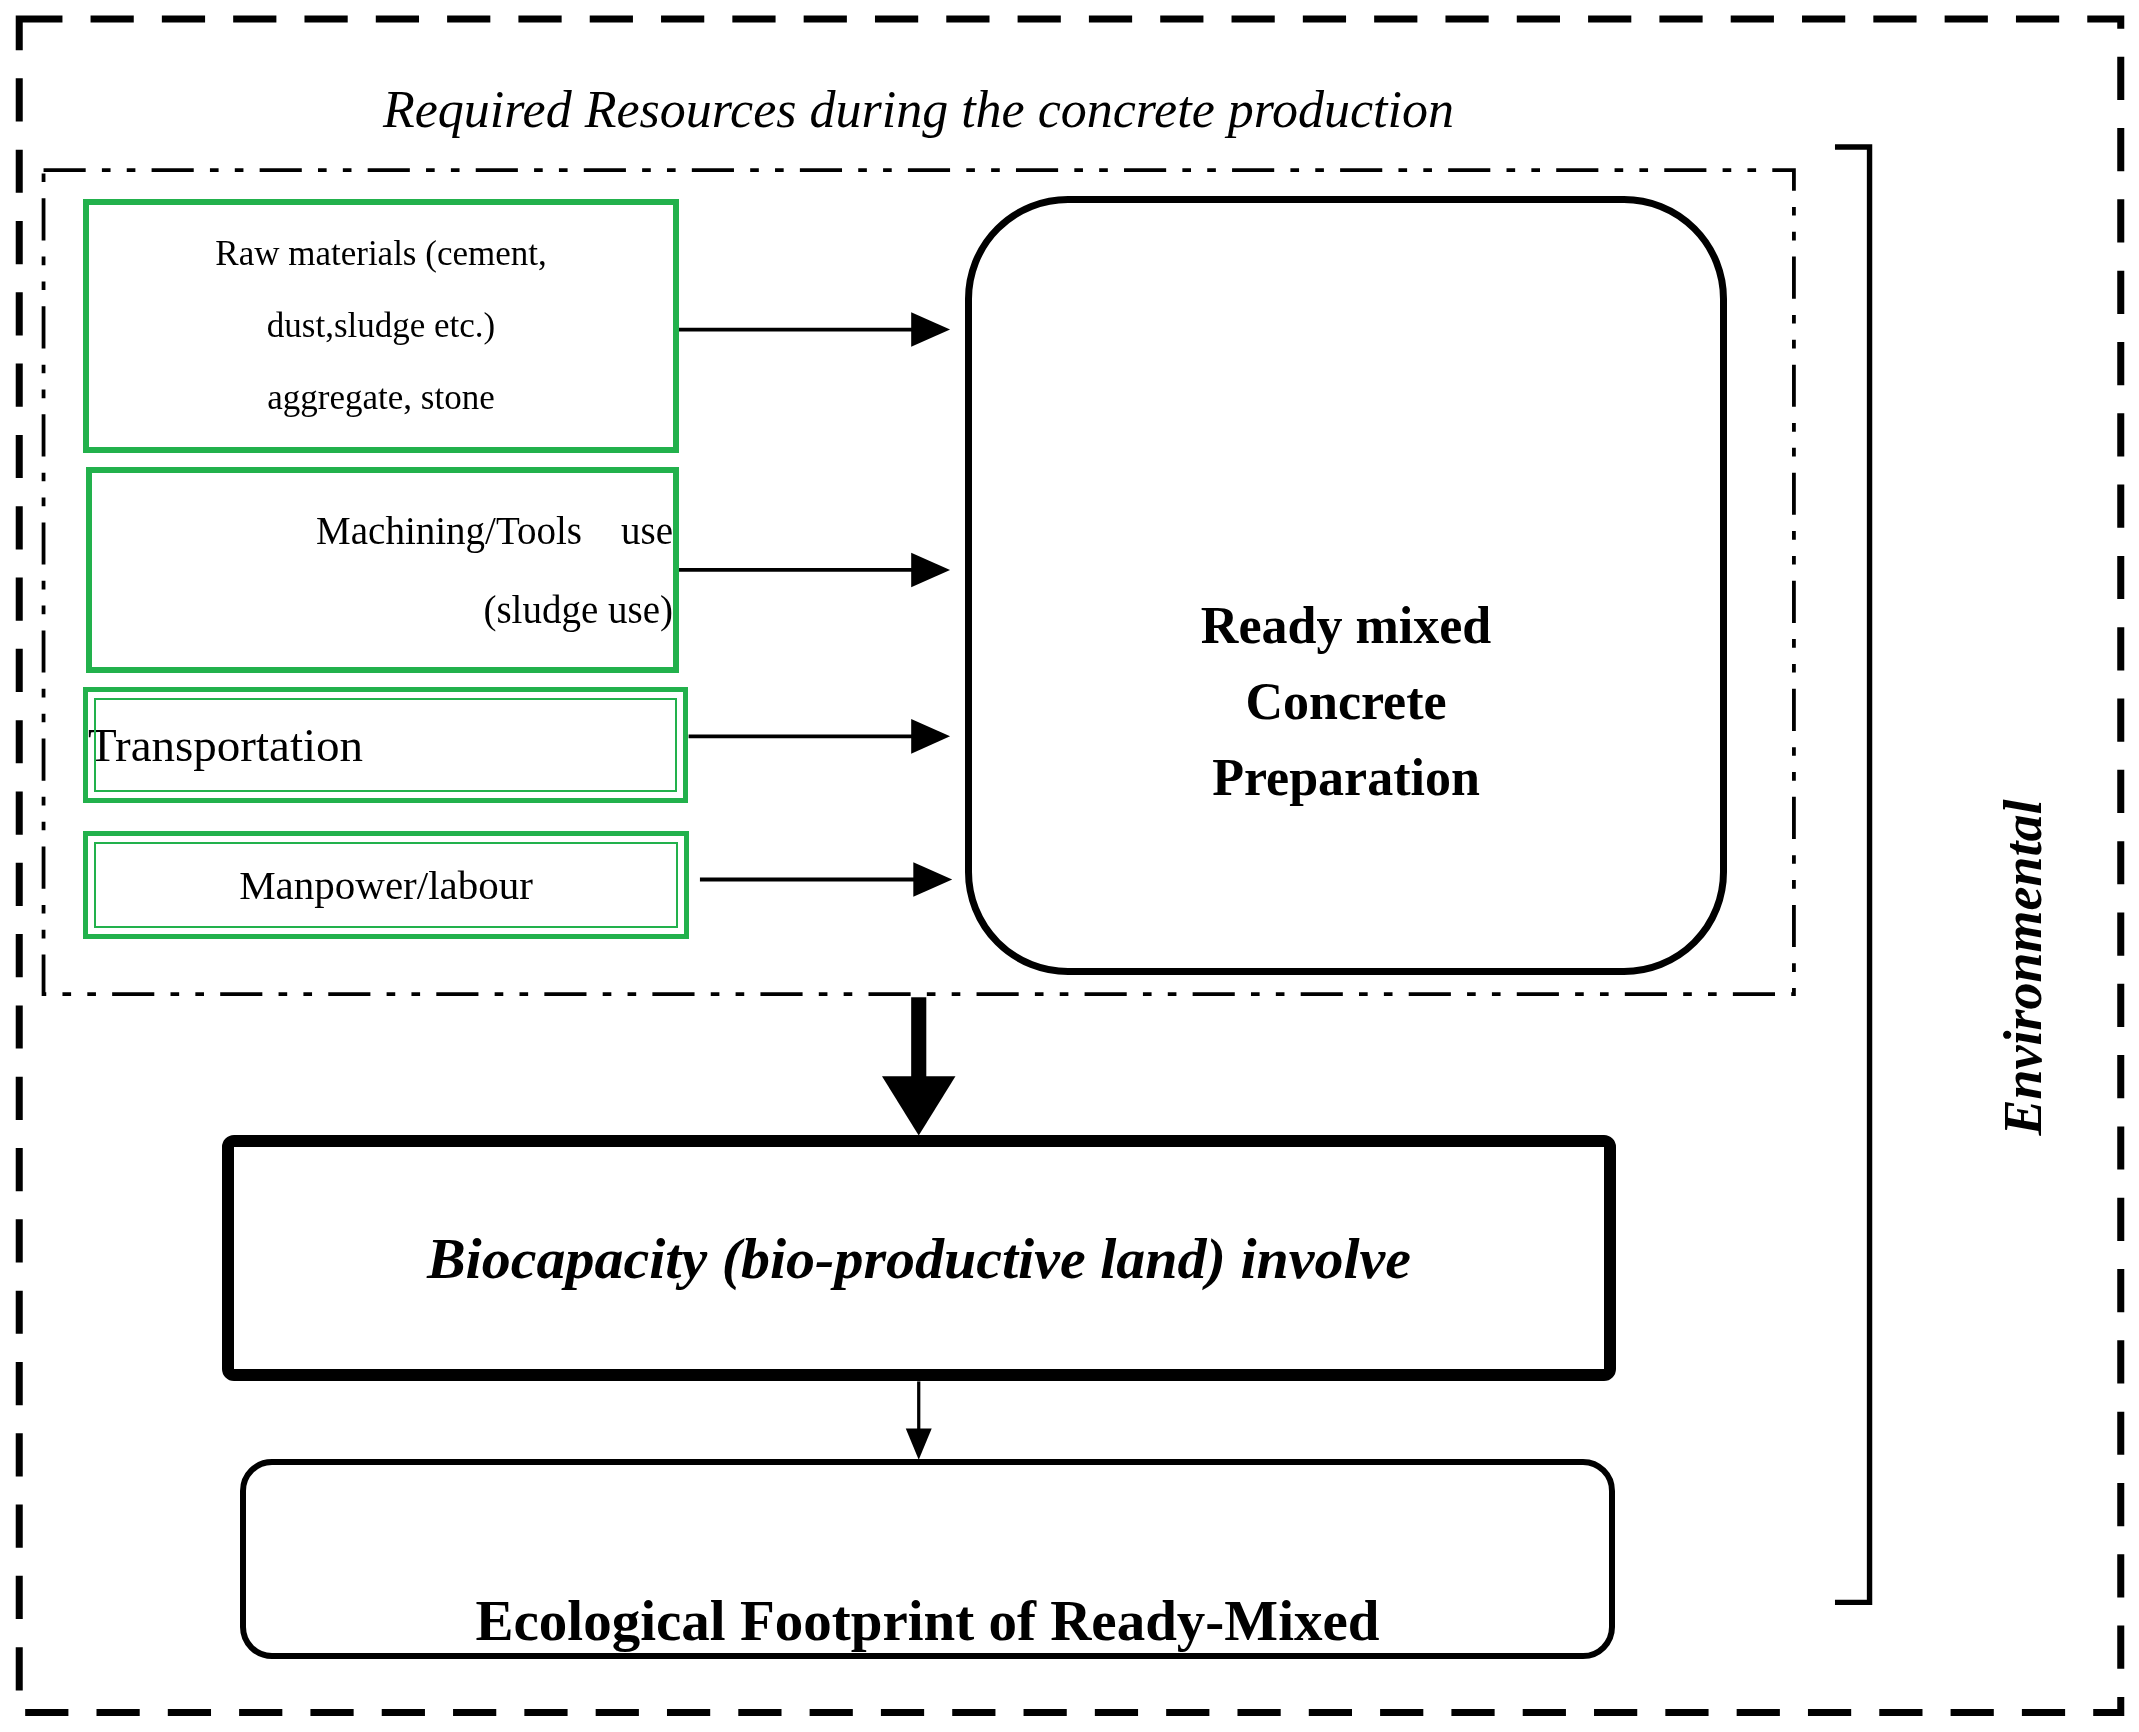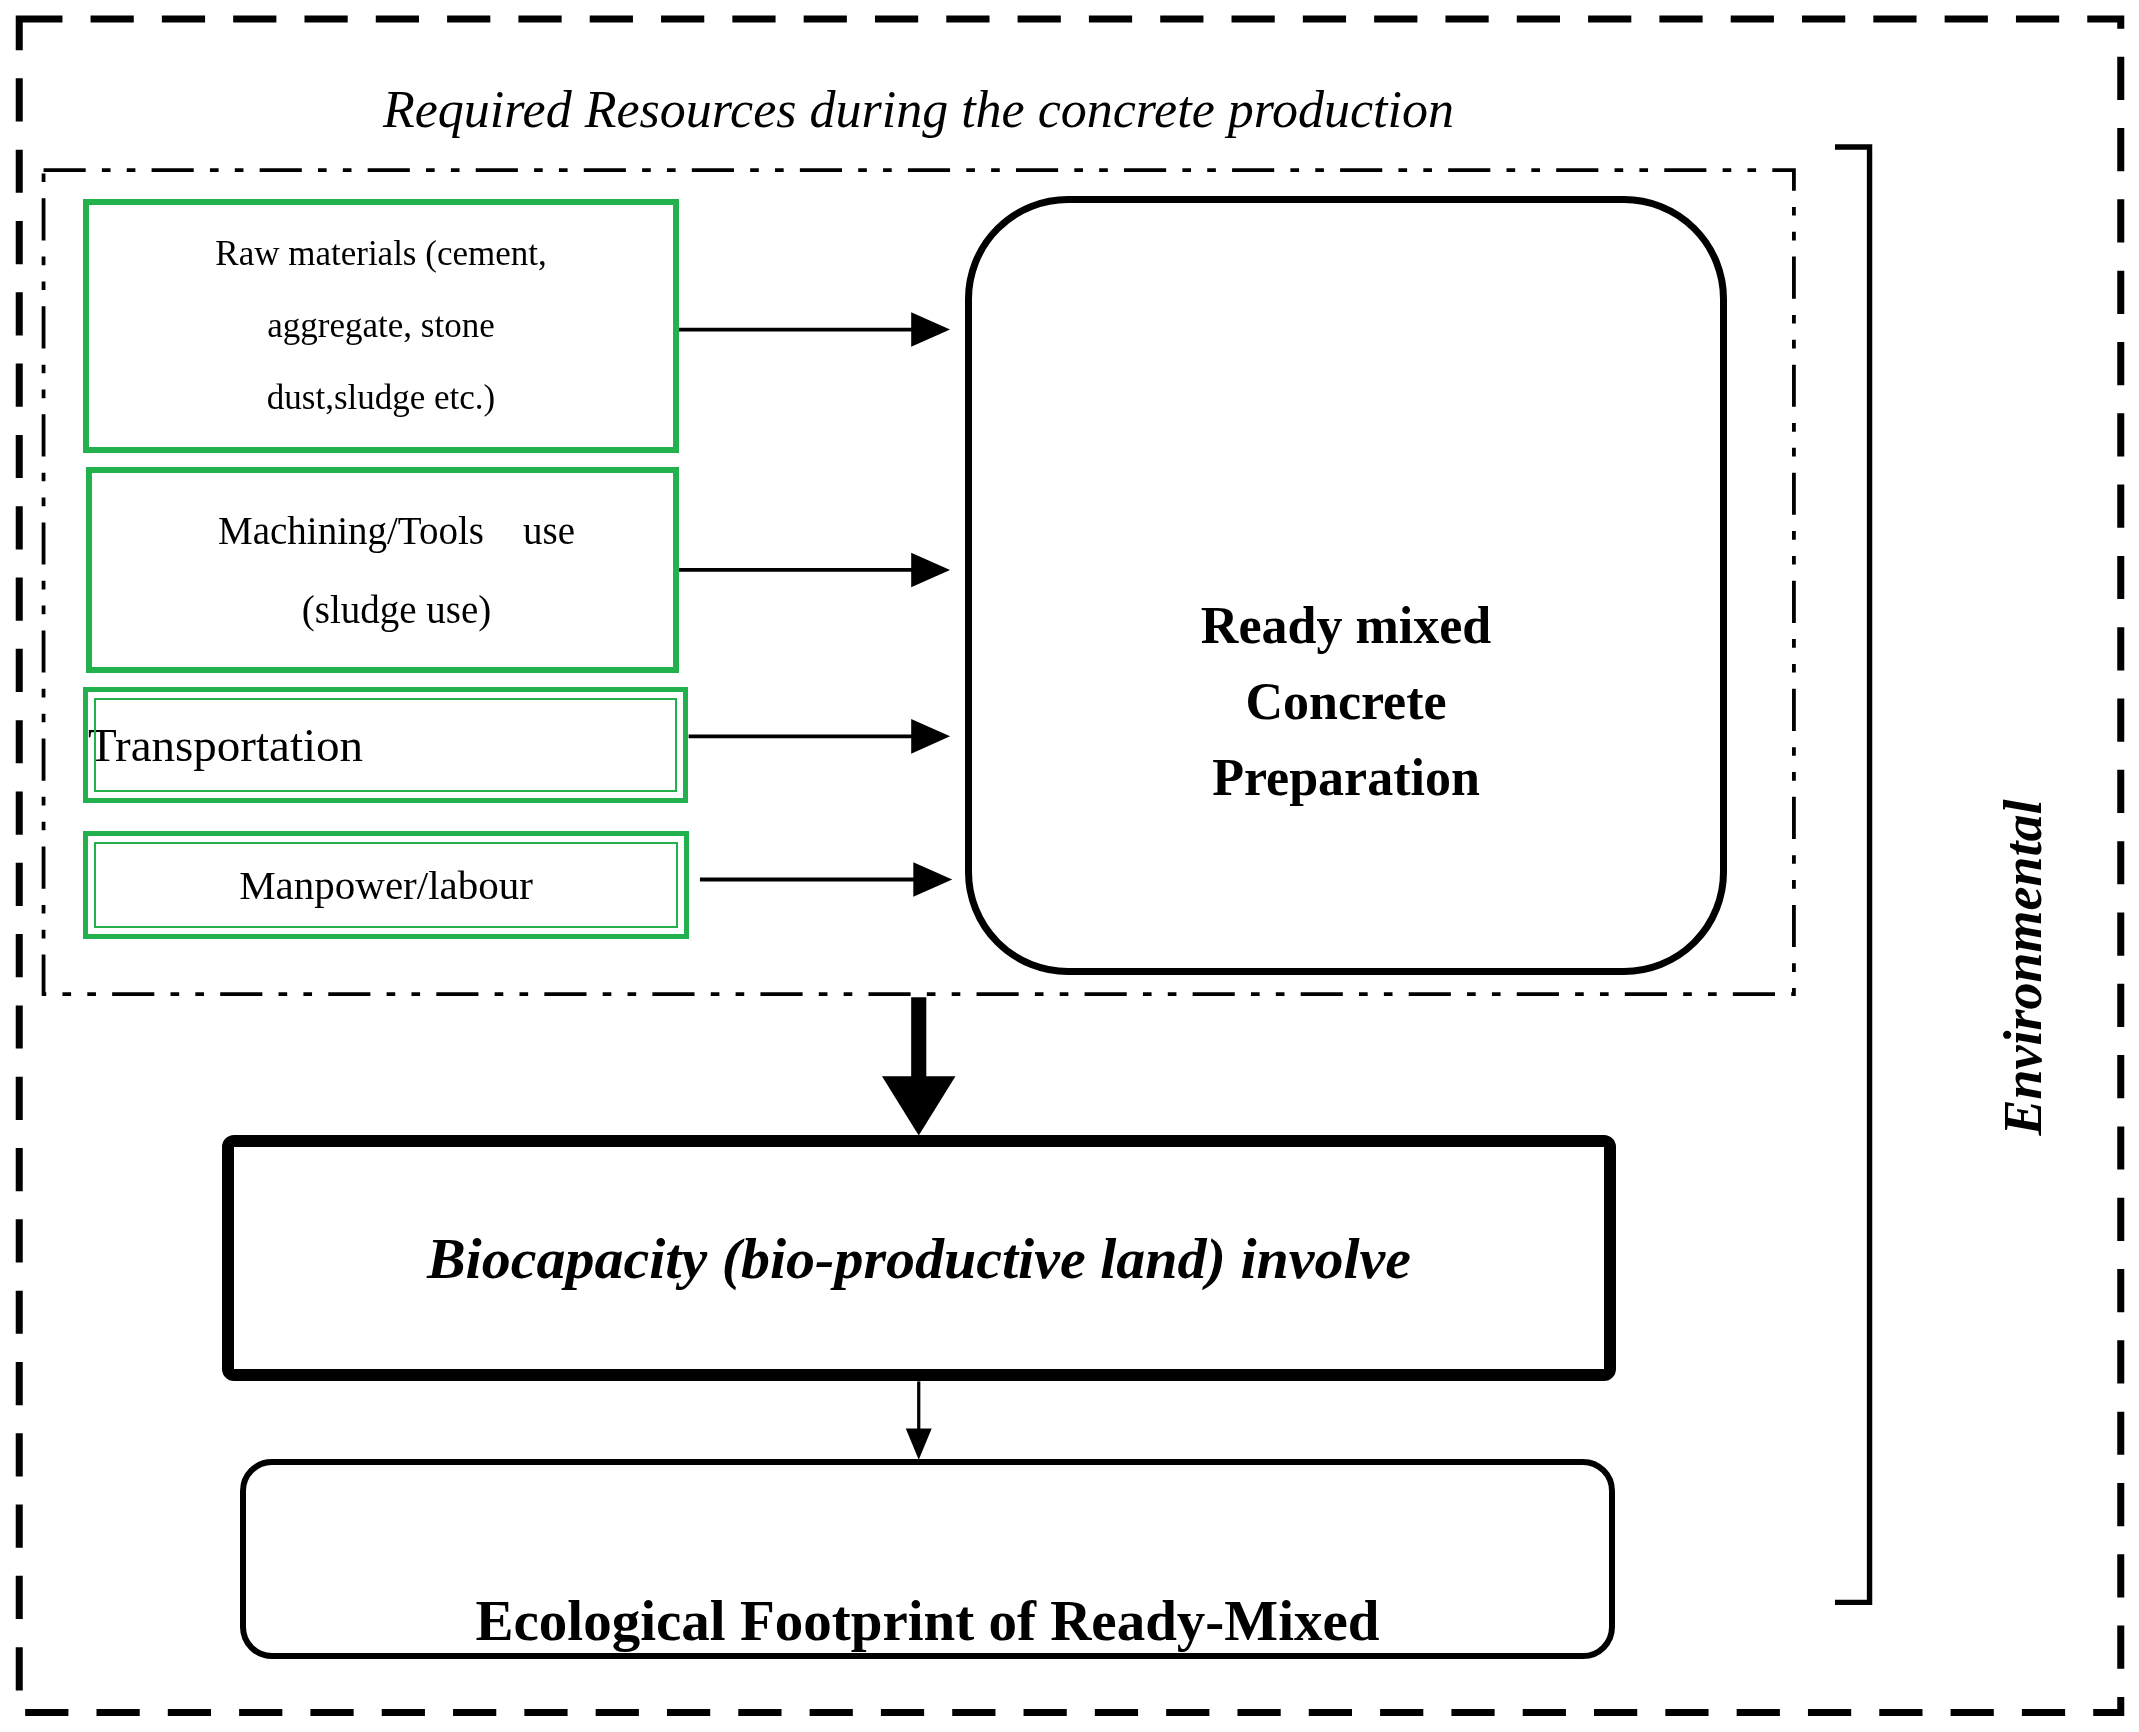--- a/index.html
+++ b/index.html
@@ -25,21 +25,21 @@
 
   
   .gbox{
     border:6.5px solid var(--green);
     background:#fff;
     display:flex;flex-direction:column;justify-content:center;
     font-size:35px;
   }
   .gbox .ln{white-space:pre;}
   .gbox-1{left:83px;top:199px;width:596px;height:254px;text-align:center;line-height:72px;}
-  .gbox-2{left:86px;top:467px;width:593px;height:206px;text-align:center;padding-left:28px;line-height:79px;font-size:39px;}
+  .gbox-2{left:86px;top:467px;width:593px;height:206px;text-align:right;padding-left:28px;line-height:79px;font-size:39px;}
   .gbox-3{left:83px;top:687px;width:605px;height:116px;text-align:left;font-size:47px;
           border-width:5.4px;outline:2.7px solid var(--green);outline-offset:-13.5px;}
   .gbox-4{left:83px;top:831px;width:606px;height:108px;text-align:center;font-size:41px;
           border-width:5.4px;outline:2.7px solid var(--green);outline-offset:-13.5px;}
 
   
   .process-box{
     left:949px;top:196px;width:762px;height:779px;
     border:7px solid #000;border-radius:103px;background:#fff;
     display:flex;flex-direction:column;justify-content:center;align-items:center;margin-left:16px;
@@ -111,22 +111,22 @@
       <polygon points="1700,2702 1676,2644 1724,2644" stroke="none"></polygon>
     </g>
 
     <polyline points="3396,272 3460,272 3460,2966 3396,2966" fill="none" stroke="#000" stroke-width="10"></polyline>
   </svg>
 
   <div class="abs fig-title">Required Resources during the concrete production</div>
 
   <div class="abs gbox gbox-1">
     <div class="ln">Raw materials (cement,</div>
+    <div class="ln">dust,sludge etc.)</div>
     <div class="ln">aggregate, stone</div>
-    <div class="ln">dust,sludge etc.)</div>
   </div>
 
   <div class="abs gbox gbox-2">
     <div class="ln">Machining/Tools    use</div>
     <div class="ln">(sludge use)</div>
   </div>
 
   <div class="abs gbox gbox-3">
     <div class="ln">Transportation</div>
   </div>

